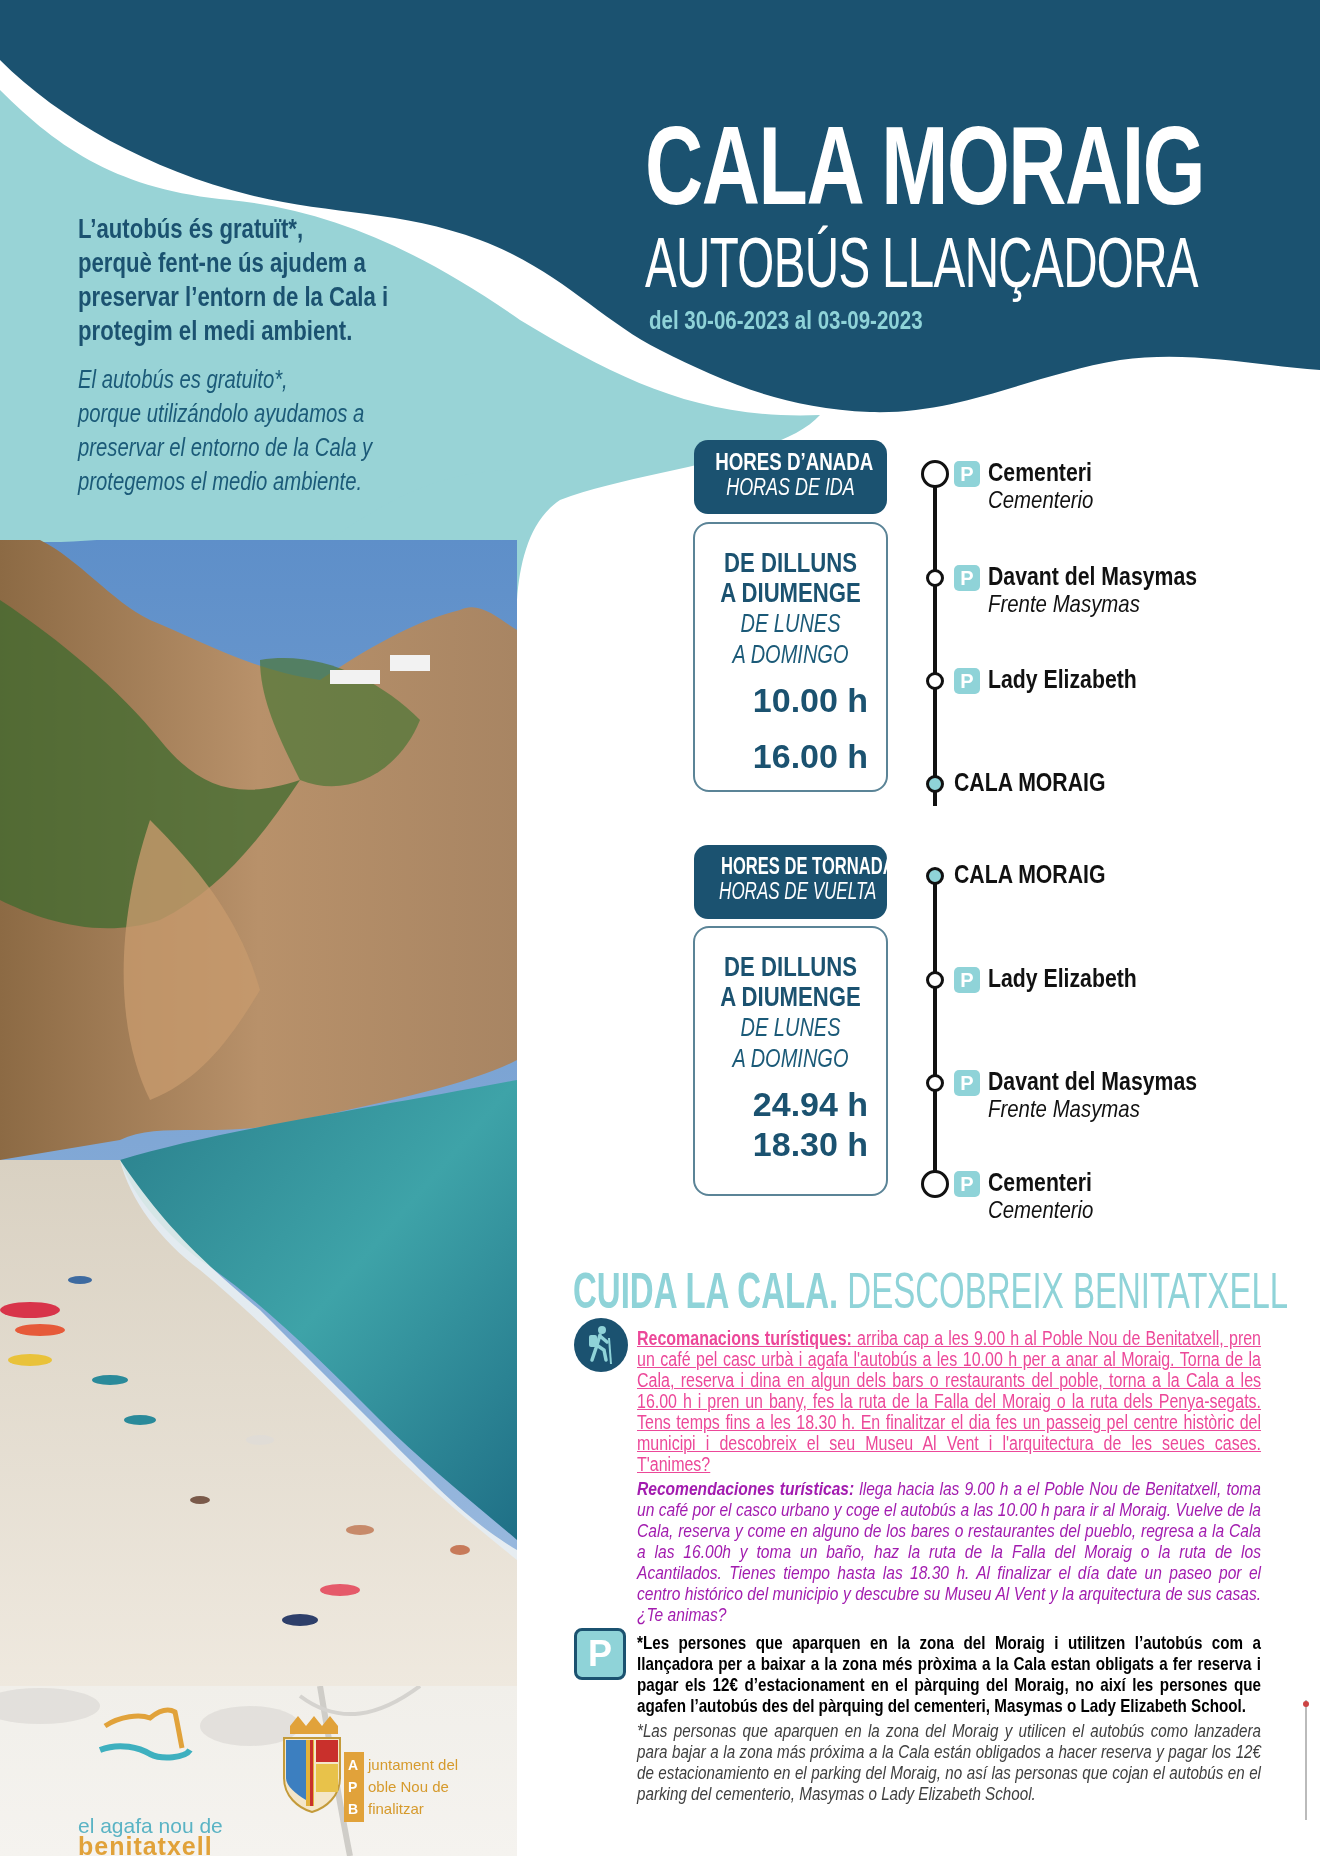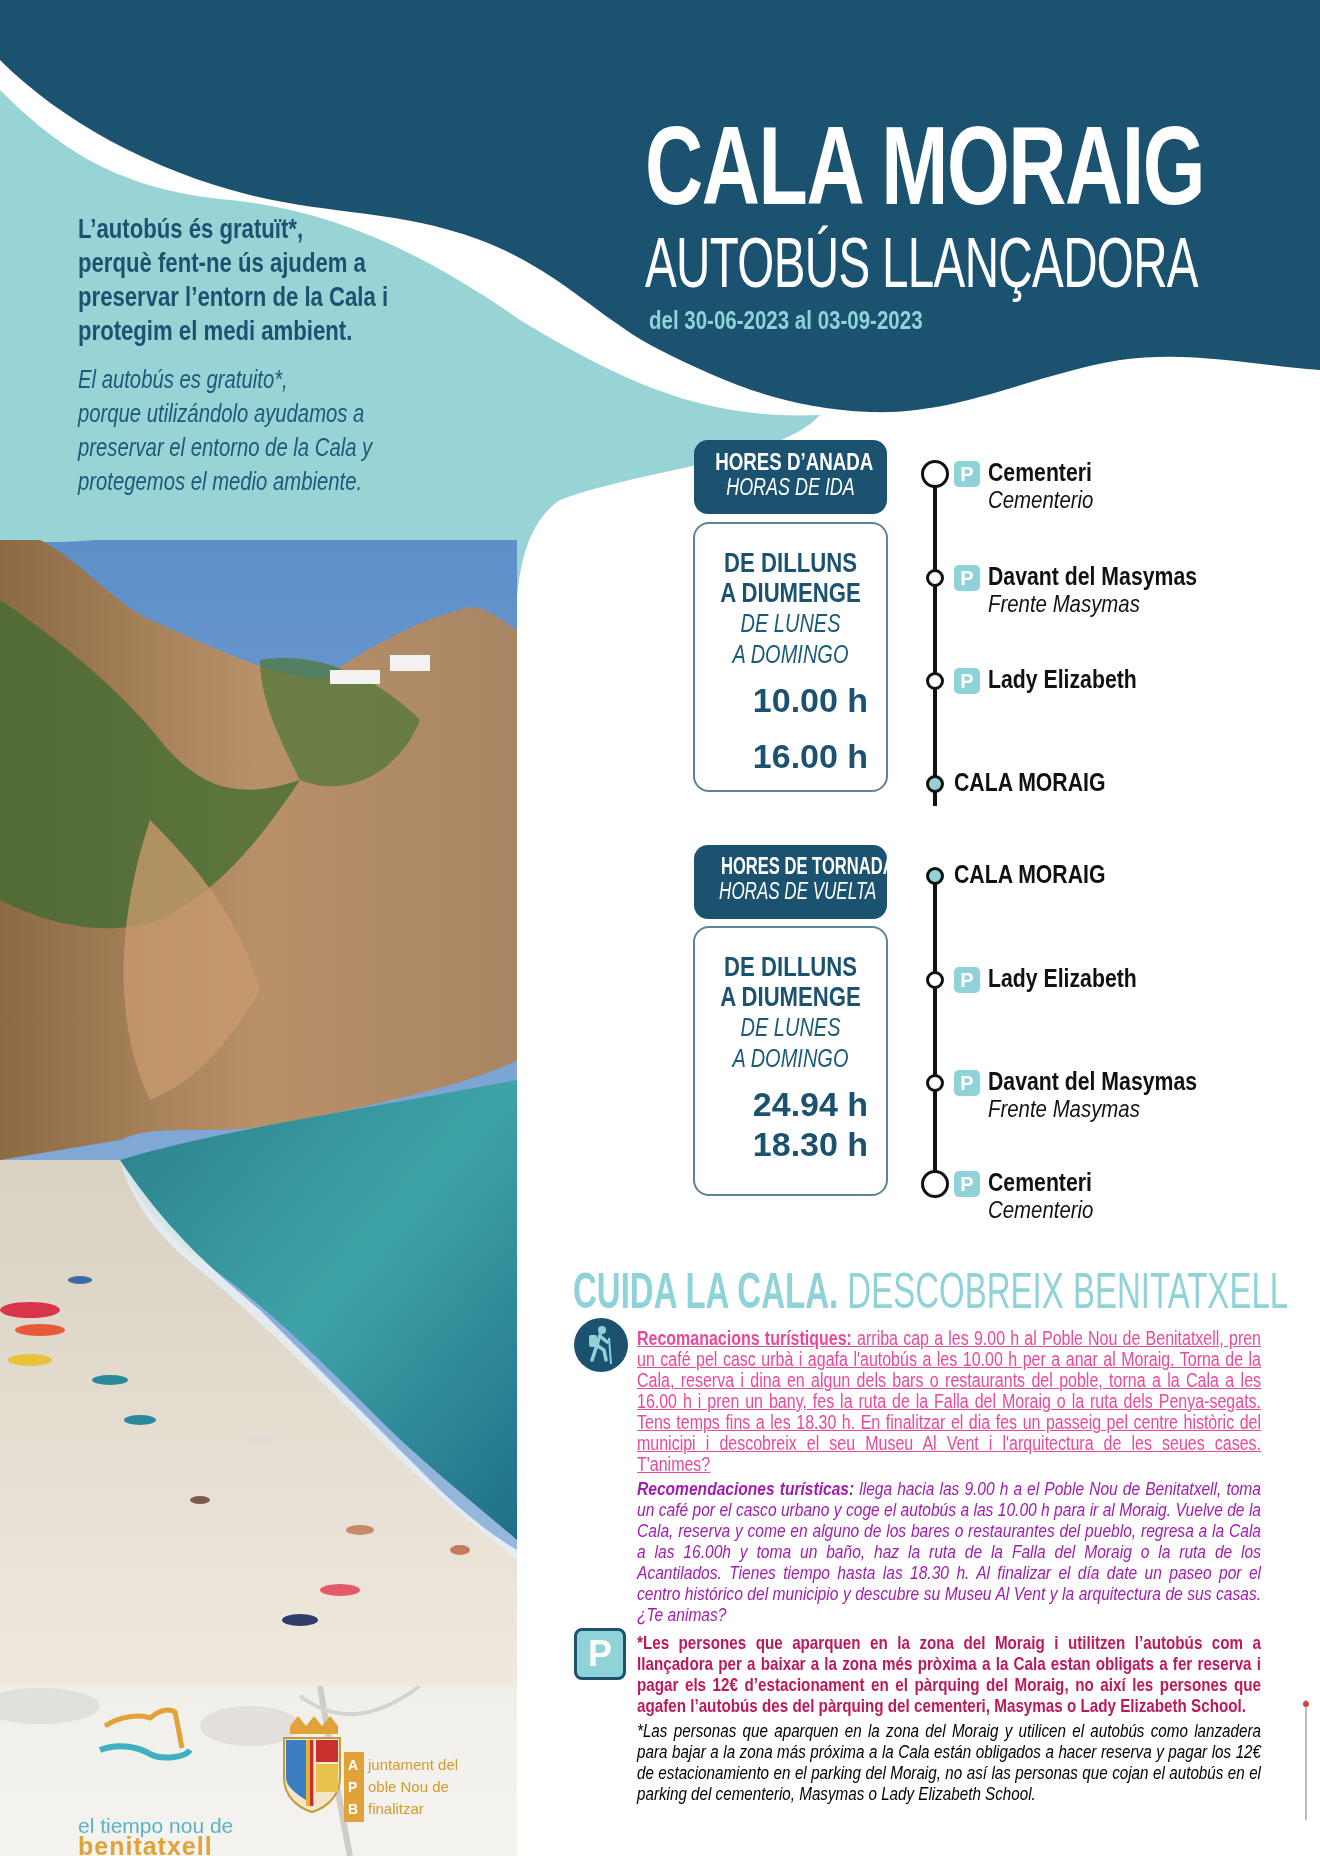--- a/index.html
+++ b/index.html
@@ -52,23 +52,23 @@
 
   .hiker { position: absolute; left: 574px; top: 1318px; width: 54px; height: 54px; border-radius: 50%; background: #1b5270; }
   .rec-ca { position: absolute; left: 637px; top: 1328px; width: 624px; color: #ec4899; font-size: 19.5px; line-height: 21px; text-align: justify; text-decoration: underline; }
   .rec-ca .inner { transform: scaleX(0.82); transform-origin: left top; width: 761px; }
   .rec-ca b { font-weight: bold; }
   .rec-es { position: absolute; left: 637px; top: 1478px; width: 624px; color: #a21caf; font-size: 19px; line-height: 21px; font-style: italic; text-align: justify; }
   .rec-es .inner { transform: scaleX(0.82); transform-origin: left top; width: 761px; }
   .rec-es b { font-weight: bold; }
 
   .park-icon { position: absolute; left: 574px; top: 1628px; width: 52px; height: 52px; background: #8fd3d8; border: 3px solid #1b5270; border-radius: 8px; color: #fff; font-weight: bold; font-size: 36px; line-height: 46px; text-align: center; }
-  .park-ca { position: absolute; left: 637px; top: 1632px; width: 624px; color: #be185d; font-size: 19px; line-height: 21px; font-weight: bold; text-align: justify; }
+  .park-ca { position: absolute; left: 637px; top: 1632px; width: 624px; color: #000000; font-size: 19px; line-height: 21px; font-weight: bold; text-align: justify; }
   .park-ca .inner { transform: scaleX(0.8); transform-origin: left top; width: 780px; }
-  .park-es { position: absolute; left: 637px; top: 1720px; width: 624px; color: #000000; font-size: 19px; line-height: 21px; font-style: italic; text-align: justify; }
+  .park-es { position: absolute; left: 637px; top: 1720px; width: 624px; color: #404040; font-size: 19px; line-height: 21px; font-style: italic; text-align: justify; }
   .park-es .inner { transform: scaleX(0.8); transform-origin: left top; width: 780px; }
 
   .credit { position: absolute; left: 1302px; top: 1700px; width: 8px; height: 120px; }
 </style>
 </head>
 <body>
 
 <svg class="bg-svg" viewBox="0 0 1320 1856" preserveAspectRatio="none">
 
   <path d="M0,90 C60,150 120,190 230,200 C330,210 420,250 520,320 C620,380 700,420 820,415 C780,460 640,470 560,500 C530,520 520,560 517,600 L0,600 Z" fill="#98d3d6"></path>
@@ -171,21 +171,21 @@
       <path d="M284,52 h56 v40 c0,18 -14,30 -28,34 c-14,-4 -28,-16 -28,-34 z" fill="#f4e6c8" stroke="#c49b3a" stroke-width="2"></path>
       <path d="M286,54 h20 v60 c-10,-6 -20,-14 -20,-22 z" fill="#3c7fc0"></path>
       <rect x="306" y="54" width="8" height="66" fill="#e2b23a"></rect>
       <rect x="310" y="54" width="3" height="66" fill="#c9302c"></rect>
       <rect x="316" y="54" width="22" height="22" fill="#c9302c"></rect>
       <rect x="316" y="78" width="22" height="28" fill="#e8c24a"></rect>
     </g>
 
     <rect x="344" y="66" width="20" height="70" fill="#e1a23a"></rect>
   </svg>
-  <div style="position:absolute;left:78px;top:128px;color:#5ab3c4;font-size:21px;white-space:nowrap;">el tiempo nou de</div>
+  <div style="position:absolute;left:78px;top:128px;color:#5ab3c4;font-size:21px;white-space:nowrap;">el agafa nou de</div>
   <div style="position:absolute;left:78px;top:146px;color:#e1a23a;font-size:25px;font-weight:bold;white-space:nowrap;letter-spacing:1px;">benitatxell</div>
   <div style="position:absolute;left:348px;top:68px;color:#fff;font-size:14px;font-weight:bold;line-height:22px;">
     <div>A</div>
     <div>P</div>
     <div>B</div>
   </div>
   <div style="position:absolute;left:368px;top:68px;color:#d69a2c;font-size:15px;line-height:22px;white-space:nowrap;">
     <div>juntament del</div>
     <div>oble Nou de</div>
     <div>finalitzar</div>

